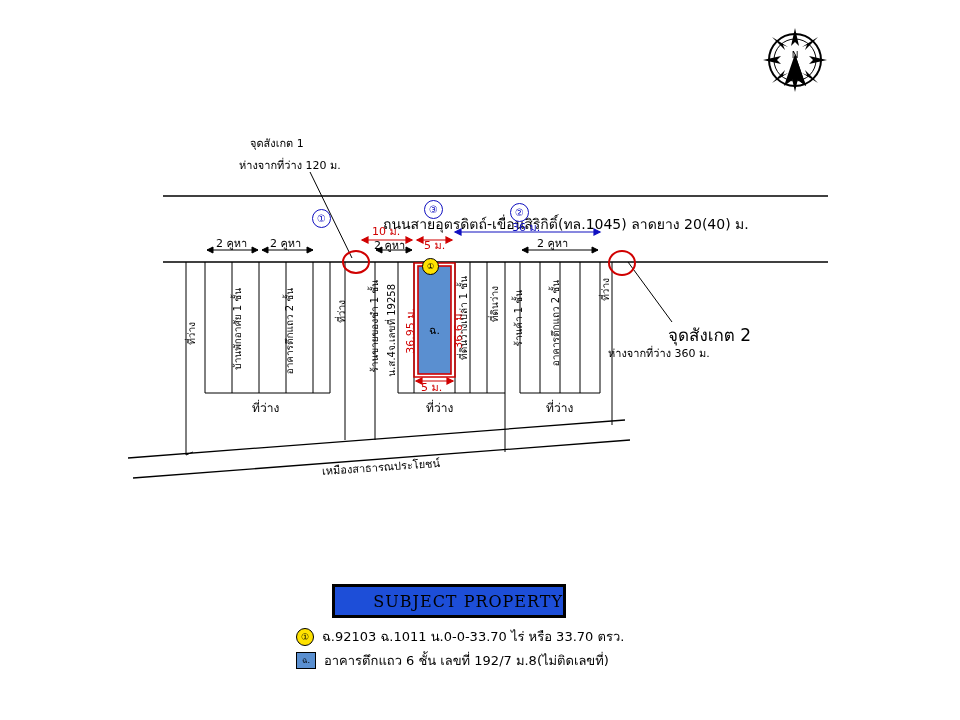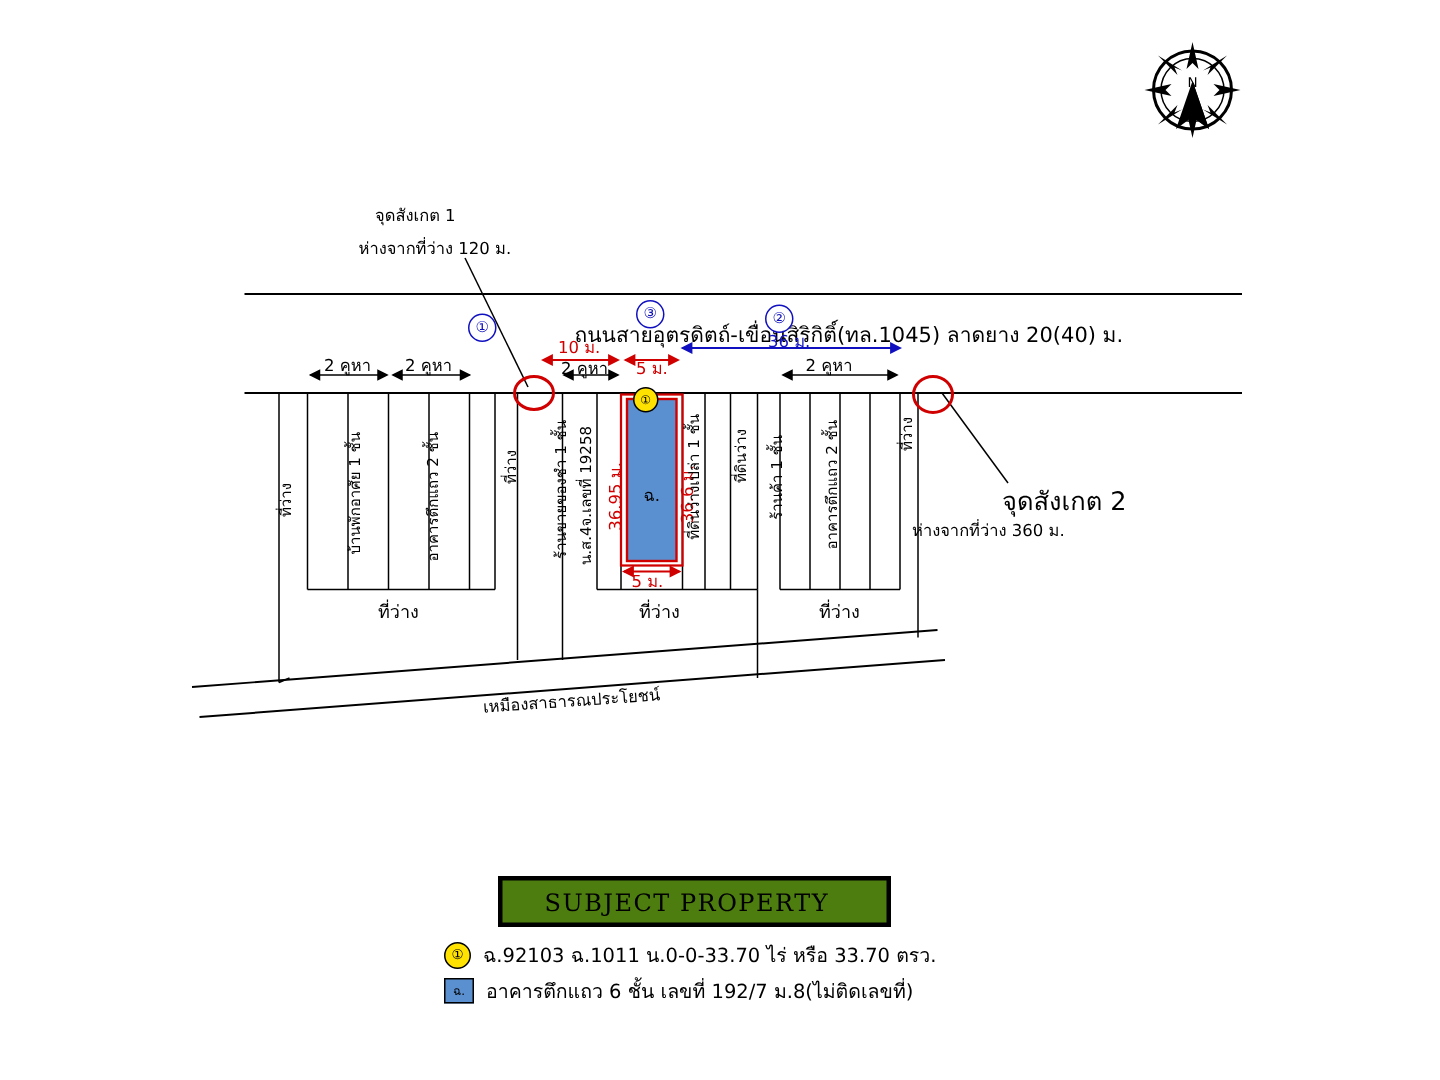--- a/index.html
+++ b/index.html
@@ -42,24 +42,24 @@
     white-space: nowrap;
   }
 
   
   .legend-title {
     left: 0; top: 556px; width: 960px; text-align: center;
     font-size: 17px; font-weight: bold; color: #000;
   }
   .subject-box {
     left: 332px; top: 584px; width: 228px; height: 28px;
-    border: 3px solid #000; background: #4d7c0f;
-    display: flex; align-items: center; justify-content: flex-start;
+    border: 3px solid #000; background: #1d4ed8;
+    display: flex; align-items: center; justify-content: flex-end;
     font-family: "DejaVu Serif", serif;
-    font-size: 16px; letter-spacing: 1px; padding-left: 28px;
+    font-size: 16px; letter-spacing: 1px;
   }
   .legend-row {
     display: flex; align-items: center; gap: 8px;
     font-size: 13px;
   }
   .legend-row-1 { left: 296px; top: 626px; }
   .legend-row-2 { left: 296px; top: 650px; }
   .marker-circle {
     width: 16px; height: 16px; border-radius: 50%;
     background: #ffe200; border: 1px solid #000;

